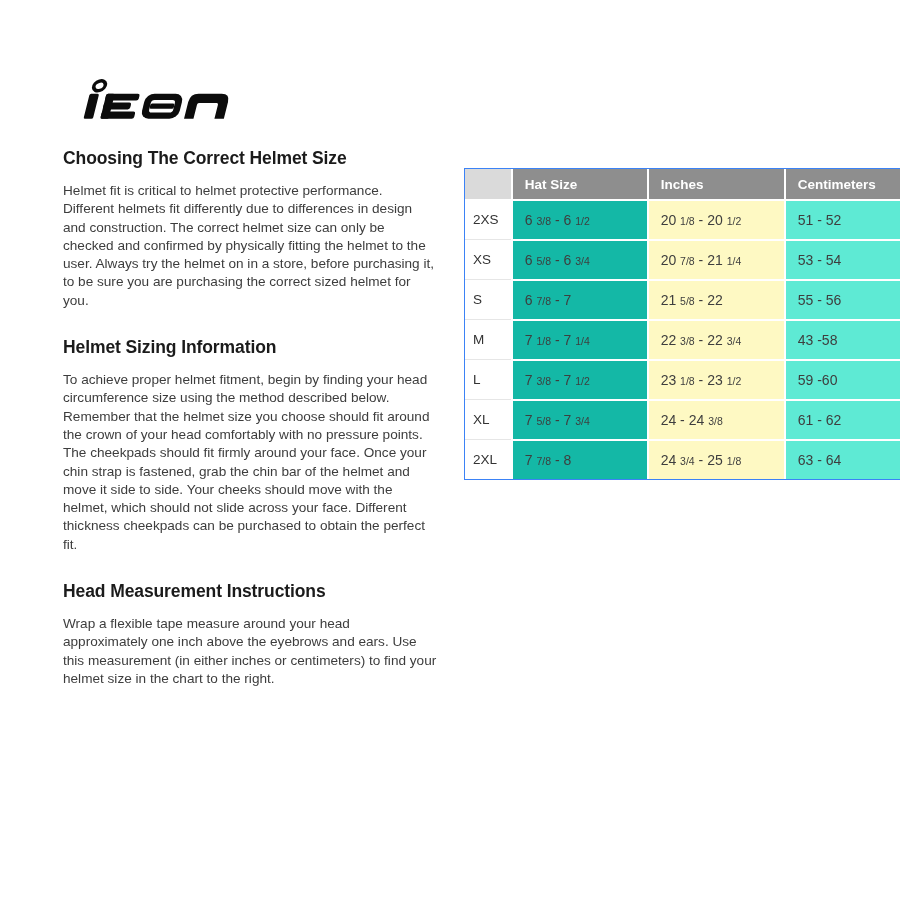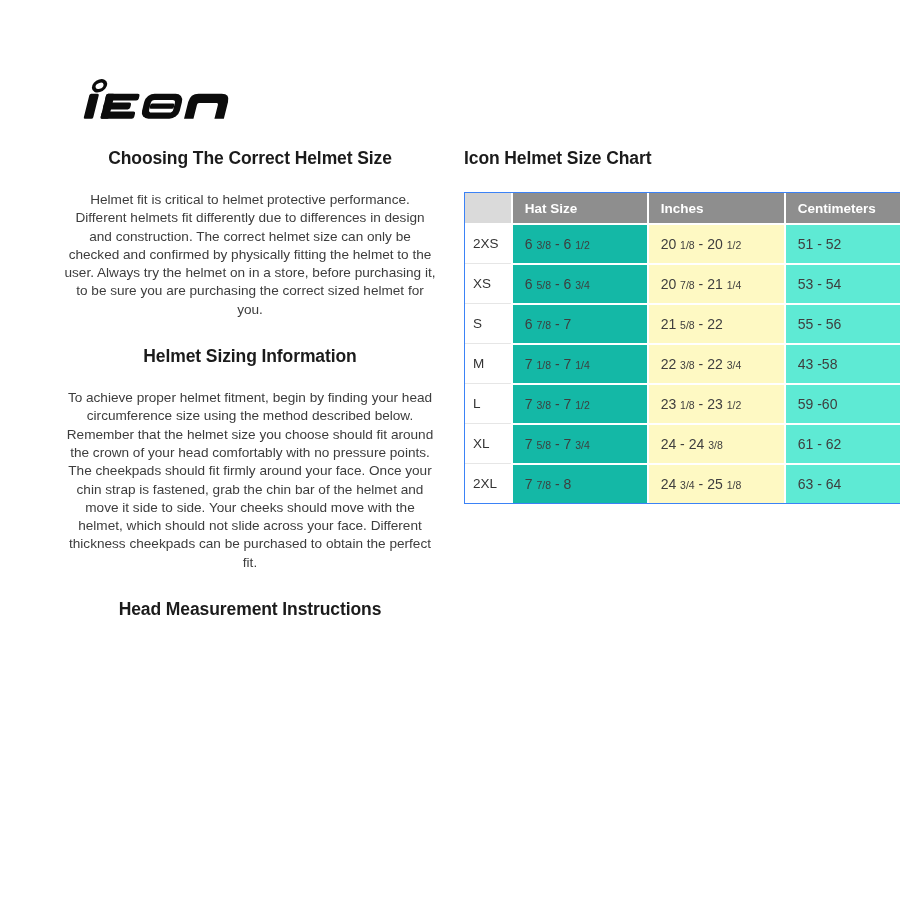--- a/index.html
+++ b/index.html
@@ -17,31 +17,31 @@
     left: 62px; top: 79px;
     width: 178px; height: 44px;
   }
 
   
   .left-col {
     position: absolute;
     left: 63px; top: 146px;
     width: 374px;
   }
-  .section { margin: 0; text-align: center; }
+  .section { margin: 0; }
   .section + .section { margin-top: 25px; }
   .section-heading {
     font-size: 17.5px;
     line-height: 24px;
     font-weight: 700;
     color: #1b1b1b;
     letter-spacing: -0.1px;
   }
   .section-body {
-    margin-top: 21px;
+    margin-top: 12px;
     font-size: 13.6px;
     line-height: 18.3px;
     color: #3d3d3d;
   }
 
   
   .right-col {
     position: absolute;
     left: 464px; top: 146px;
     width: 384px;
@@ -135,25 +135,25 @@
   <div class="section">
     <div class="section-heading">Choosing The Correct Helmet Size</div>
     <p class="section-body">Helmet fit is critical to helmet protective performance. Different helmets fit differently due to differences in design and construction. The correct helmet size can only be checked and confirmed by physically fitting the helmet to the user. Always try the helmet on in a store, before purchasing it, to be sure you are purchasing the correct sized helmet for you.</p>
   </div>
   <div class="section">
     <div class="section-heading">Helmet Sizing Information</div>
     <p class="section-body">To achieve proper helmet fitment, begin by finding your head circumference size using the method described below. Remember that the helmet size you choose should fit around the crown of your head comfortably with no pressure points. The cheekpads should fit firmly around your face. Once your chin strap is fastened, grab the chin bar of the helmet and move it side to side. Your cheeks should move with the helmet, which should not slide across your face. Different thickness cheekpads can be purchased to obtain the perfect fit.</p>
   </div>
   <div class="section">
     <div class="section-heading">Head Measurement Instructions</div>
+    <p class="section-body">Wrap a flexible tape measure around your head approximately one inch above the eyebrows and ears. Use this measurement (in either inches or centimeters) to find your helmet size in the chart to the right.</p>
   </div>
 </div>
 
 <div class="right-col">
-  <div class="chart-title">Icon Helmet Size Chart</div>
   <table class="size-chart">
     <colgroup>
       <col class="c-size">
         <col class="c-hat">
         <col class="c-in">
         <col class="c-cm">
     </colgroup>
     <thead>
       <tr>
         <th class="corner"></th>

